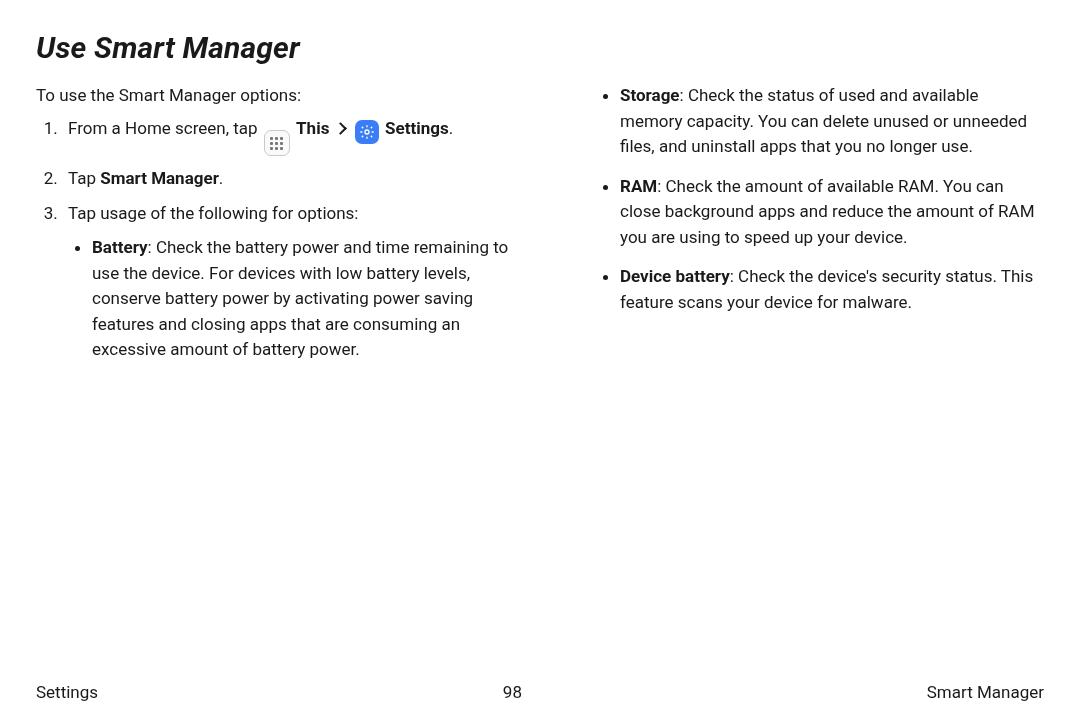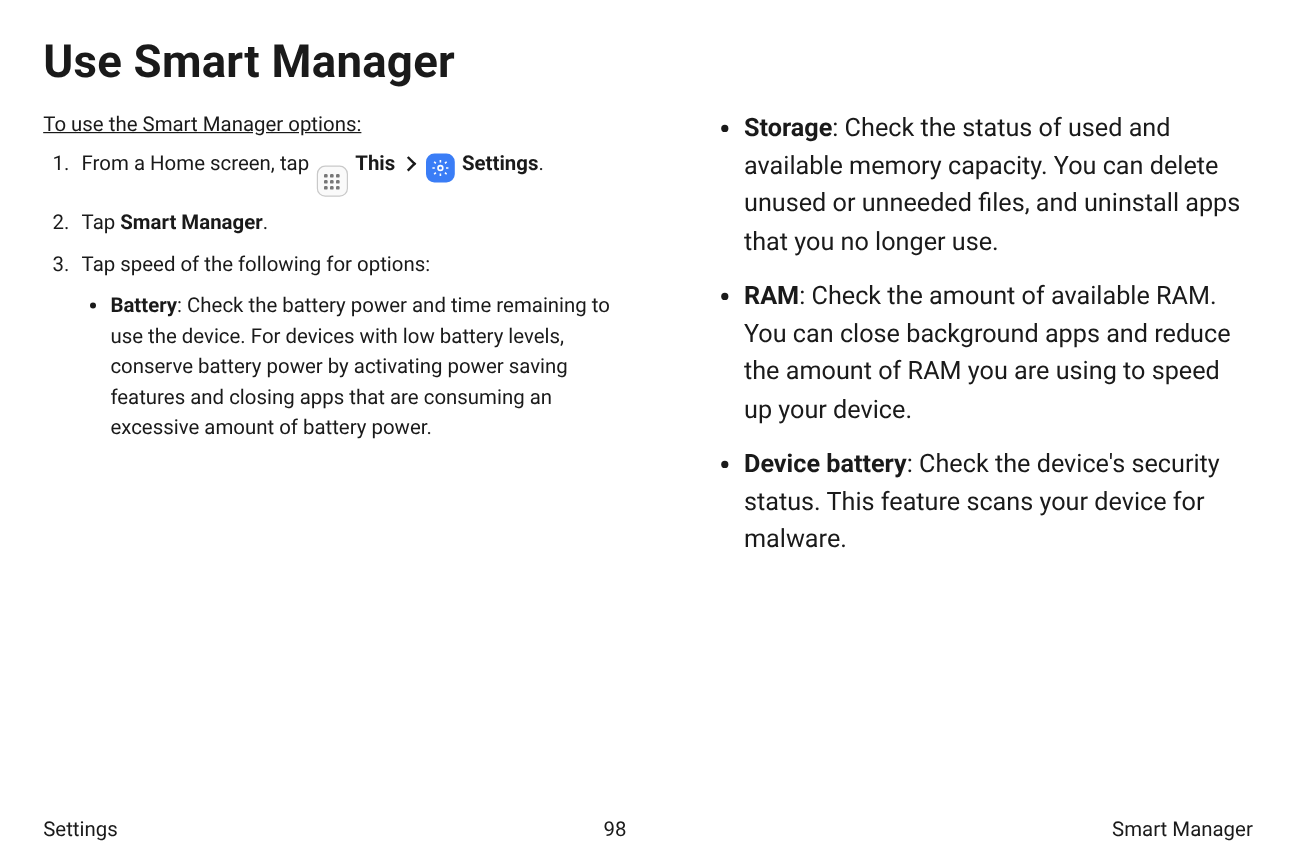--- a/index.html
+++ b/index.html
@@ -13,38 +13,38 @@
     position: relative;
     box-sizing: border-box;
   }
   .page {
     padding: 30px 36px 0 36px;
     box-sizing: border-box;
     height: 100%;
     position: relative;
   }
   h1 {
-    font-size: 38px;
+    font-size: 30px;
     font-weight: 700;
     margin: 0 0 18px 0;
     letter-spacing: 0.2px;
+    font-style: italic;
   }
   .columns {
     display: flex;
     gap: 44px;
   }
   .col {
     flex: 1;
     min-width: 0;
   }
   p.intro {
     margin: 0 0 8px 0;
     font-size: 17px;
     line-height: 1.45;
-    text-decoration: underline;
   }
   ol.top {
     margin: 0;
     padding-left: 26px;
     font-size: 17px;
     line-height: 1.45;
   }
   ol.top > li {
     margin-bottom: 10px;
     padding-left: 6px;
@@ -108,21 +108,21 @@
     border-top: 2px solid #1a1a1a;
     border-right: 2px solid #1a1a1a;
     transform: rotate(45deg);
     vertical-align: 1px;
     margin: 0 4px 0 2px;
   }
   .col2-list {
     list-style: disc;
     margin: 0;
     padding-left: 58px;
-    font-size: 21px;
+    font-size: 17px;
     line-height: 1.5;
   }
   .col2-list > li { margin-bottom: 14px; }
   .footer {
     position: absolute;
     left: 36px; right: 36px; bottom: 18px;
     display: flex;
     justify-content: space-between;
     font-size: 17px;
   }
@@ -160,21 +160,21 @@
               <circle cx="12" cy="12" r="3"></circle>
               <path d="M12 2v3M12 19v3M4.2 4.2l2.1 2.1M17.7 17.7l2.1 2.1M2 12h3M19 12h3M4.2 19.8l2.1-2.1M17.7 6.3l2.1-2.1"></path>
             </svg>
           </span>
           <span class="b">Settings</span><span>.</span>
         </li>
         <li>
           <span>Tap </span><span class="b">Smart Manager</span><span>.</span>
         </li>
         <li>
-          <span>Tap speed of the following for options:</span>
+          <span>Tap usage of the following for options:</span>
           <ul class="bullets">
             <li>
               <span class="b">Battery</span><span>: Check the battery power and time remaining to use the device. For devices with low battery levels, conserve battery power by activating power saving features and closing apps that are consuming an excessive amount of battery power.</span>
             </li>
           </ul>
         </li>
       </ol>
     </div>
 
     <div class="col">

